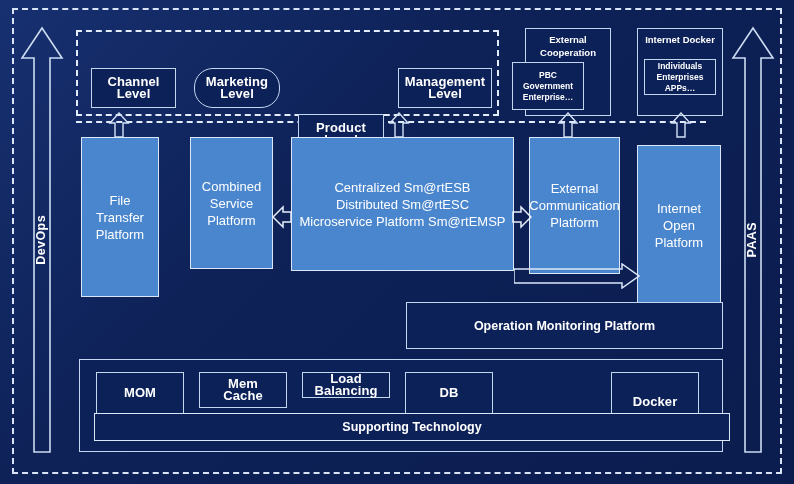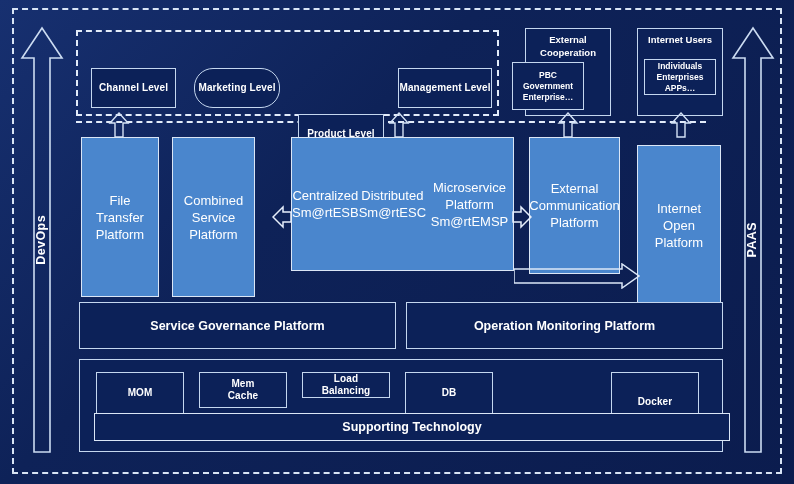--- a/index.html
+++ b/index.html
@@ -48,21 +48,21 @@
   .blue-box {
     background: #4a86cd;
     border: 1.6px solid #dbe6f6;
     display: flex;
     align-items: center;
     justify-content: center;
     text-align: center;
     color: #ffffff;
   }
 
-  .lbl-sm  { font-size: 10px;  font-weight: bold; line-height: 12px; letter-spacing: .1px; }
+  .lbl-sm  { font-size: 13px;  font-weight: bold; line-height: 12px; letter-spacing: .1px; }
   .lbl-sm2 { font-size: 8.5px; font-weight: bold; line-height: 11px; }
   .lbl-lg  { font-size: 13px; font-weight: normal; line-height: 17px; }
   .lbl-bold-md { font-size: 12.5px; font-weight: bold; line-height: 16px; }
   .lbl-head { font-size: 9.5px; font-weight: bold; line-height: 12.5px; }
 
   
   .up-arrow-sm { pointer-events: none; }
   .side-arrow  { pointer-events: none; }
 
   
@@ -114,21 +114,21 @@
   <div class="abs navy-box" style="left:525px; top:28px; width:86px; height:88px; display:block; padding:5px 4px 0 4px;">
     <div class="lbl-head" style="text-align: center; color: rgb(255, 255, 255); white-space: pre-line;">External
 Cooperation</div>
   </div>
   <div class="abs navy-box lbl-sm2" style="left:512px; top:62px; width:72px; height:48px; padding:2px;">
     <span style="white-space: pre-line;">PBC Government
 Enterprise…</span>
   </div>
 
   <div class="abs navy-box" style="left:637px; top:28px; width:86px; height:88px; display:block; padding:5px 4px 0 4px;">
-    <div class="lbl-head" style="text-align:center; color:#ffffff;">Internet Users</div>
+    <div class="lbl-head" style="text-align:center; color:#ffffff;">Internet Docker</div>
   </div>
   <div class="abs navy-box lbl-sm2" style="left:644px; top:59px; width:72px; height:36px; padding:2px;">
     <span style="white-space: pre-line;">Individuals
 Enterprises
 APPs…</span>
   </div>
 
   <svg class="abs up-arrow-sm" style="left:108px; top:112px; width:22px; height:26px;" viewBox="0 0 22 26">
     <polygon points="11,1 20,11 15,11 15,25 7,25 7,11 2,11" fill="none" stroke="#d4e2f6" stroke-width="1.4"></polygon>
   </svg>
@@ -141,27 +141,27 @@
   <svg class="abs up-arrow-sm" style="left:670px; top:112px; width:22px; height:26px;" viewBox="0 0 22 26">
     <polygon points="11,1 20,11 15,11 15,25 7,25 7,11 2,11" fill="none" stroke="#d4e2f6" stroke-width="1.4"></polygon>
   </svg>
 
   <div class="abs blue-box lbl-lg" style="left:81px; top:137px; width:78px; height:160px;">
     <span style="white-space:pre-line;">File
 Transfer
 Platform</span>
   </div>
 
-  <div class="abs blue-box lbl-lg" style="left:172px; top:137px; width:83px; height:160px;">
+  <div class="abs blue-box lbl-lg" style="left:190px; top:137px; width:83px; height:132px;">
     <span style="white-space:pre-line;">Combined
 Service
 Platform</span>
   </div>
 
-  <div class="abs blue-box" style="left:291px; top:137px; width:223px; height:134px; flex-direction:row;">
+  <div class="abs blue-box" style="left:291px; top:137px; width:223px; height:134px; flex-direction:column;">
     <div class="lbl-lg">Centralized Sm@rtESB</div>
     <div class="lbl-lg">Distributed Sm@rtESC</div>
     <div class="lbl-lg">Microservice Platform Sm@rtEMSP</div>
   </div>
 
   <div class="abs blue-box lbl-lg" style="left:529px; top:137px; width:91px; height:137px;">
     <span style="white-space:pre-line;">External
 Communication
 Platform</span>
   </div>
@@ -177,23 +177,20 @@
   </svg>
 
   <svg class="abs side-arrow" style="left:512px; top:203px; width:20px; height:28px;" viewBox="0 0 20 28">
     <polygon points="19,14 9,4 9,9 1,9 1,19 9,19 9,24" fill="none" stroke="#e6eefb" stroke-width="1.5"></polygon>
   </svg>
 
   <svg class="abs side-arrow" style="left:514px; top:263px; width:126px; height:26px;" viewBox="0 0 126 26">
     <polygon points="0,6 108,6 108,1 125,13 108,25 108,20 0,20" fill="none" stroke="#dbe7f8" stroke-width="1.5"></polygon>
   </svg>
 
-  <div class="abs navy-box lbl-bold-md" style="left:79px; top:302px; width:317px; height:47px;">
-    <span>Service Governance Platform</span>
-  </div>
   <div class="abs navy-box lbl-bold-md" style="left:406px; top:302px; width:317px; height:47px;">
     <span>Operation Monitoring Platform</span>
   </div>
 
   <div class="abs navy-box" style="left:79px; top:359px; width:644px; height:93px; display:block;"></div>
 
   <div class="abs navy-box lbl-sm" style="left:96px; top:372px; width:88px; height:42px;">
     <span>MOM</span>
   </div>
   <div class="abs navy-box lbl-sm" style="left:199px; top:372px; width:88px; height:36px;">

